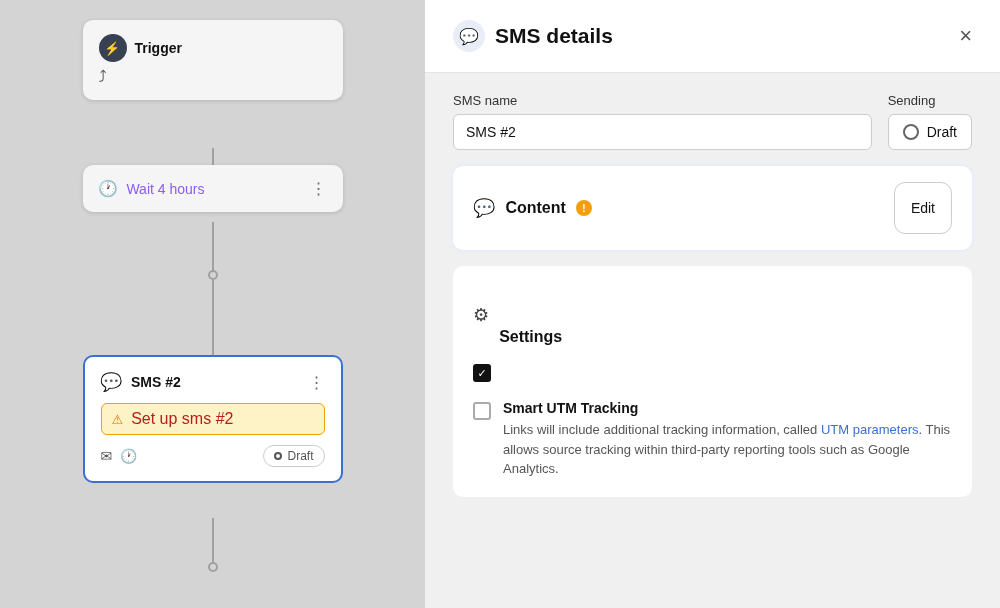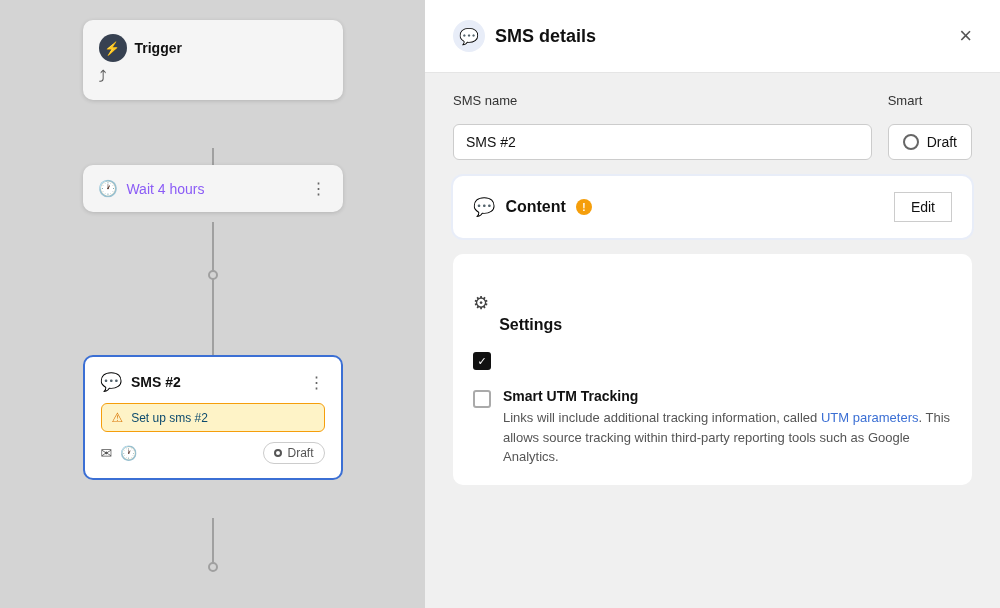--- a/index.html
+++ b/index.html
@@ -171,22 +171,22 @@
       gap: 8px;
       margin-bottom: 10px;
     }
 
     .warning-icon {
       color: #d97706;
       font-size: 13px;
     }
 
     .warning-text {
-      font-size: 12px;
-      color: #0c4a6e;
+      font-size: 16px;
+      color: #b91c1c;
     }
 
     .sms-node-footer {
       display: flex;
       align-items: center;
       justify-content: space-between;
     }
 
     .sms-icons-left {
       display: flex;
@@ -243,21 +243,21 @@
       border-radius: 50%;
       background: #e8edf8;
       display: flex;
       align-items: center;
       justify-content: center;
       color: #3b6fd4;
       font-size: 16px;
     }
 
     .details-title {
-      font-size: 18px;
+      font-size: 21px;
       font-weight: 700;
       color: #111;
     }
 
     .close-btn {
       font-size: 22px;
       color: #555;
       cursor: pointer;
       background: none;
       border: none;
@@ -273,21 +273,21 @@
 
     .field-row {
       display: flex;
       gap: 16px;
       align-items: flex-end;
     }
 
     .field-group {
       display: flex;
       flex-direction: column;
-      gap: 16px;
+      gap: 6px;
     }
 
     .field-group.grow {
       flex: 1;
     }
 
     .field-label {
       font-size: 13px;
       font-weight: 500;
       color: #333;
@@ -361,22 +361,22 @@
       display: inline-flex;
       align-items: center;
       justify-content: center;
       color: white;
       font-size: 10px;
       font-weight: 700;
     }
 
     .edit-btn {
       border: 1px solid #ccc;
-      border-radius: 0;
-      padding: 6px 16px;
+      border-radius: 11px;
+      padding: 17px 16px;
       font-size: 14px;
       background: white;
       cursor: pointer;
       color: #111;
     }
 
     
     .settings-section {
       background: white;
       border-radius: 10px;
@@ -523,21 +523,21 @@
   </div>
 
   <div class="details-body">
 
     <div class="field-row">
       <div class="field-group grow">
         <label class="field-label">SMS name</label>
         <input class="field-input" type="text" value="SMS #2" style="">
       </div>
       <div class="field-group">
-        <label class="field-label">Smart</label>
+        <label class="field-label">Sending</label>
         <button class="status-btn">
           <div class="status-dot-icon"></div>
           <span>Draft</span>
         </button>
       </div>
     </div>
 
     <div class="content-section">
       <div class="content-left">
         <span class="content-icon">💬</span>

